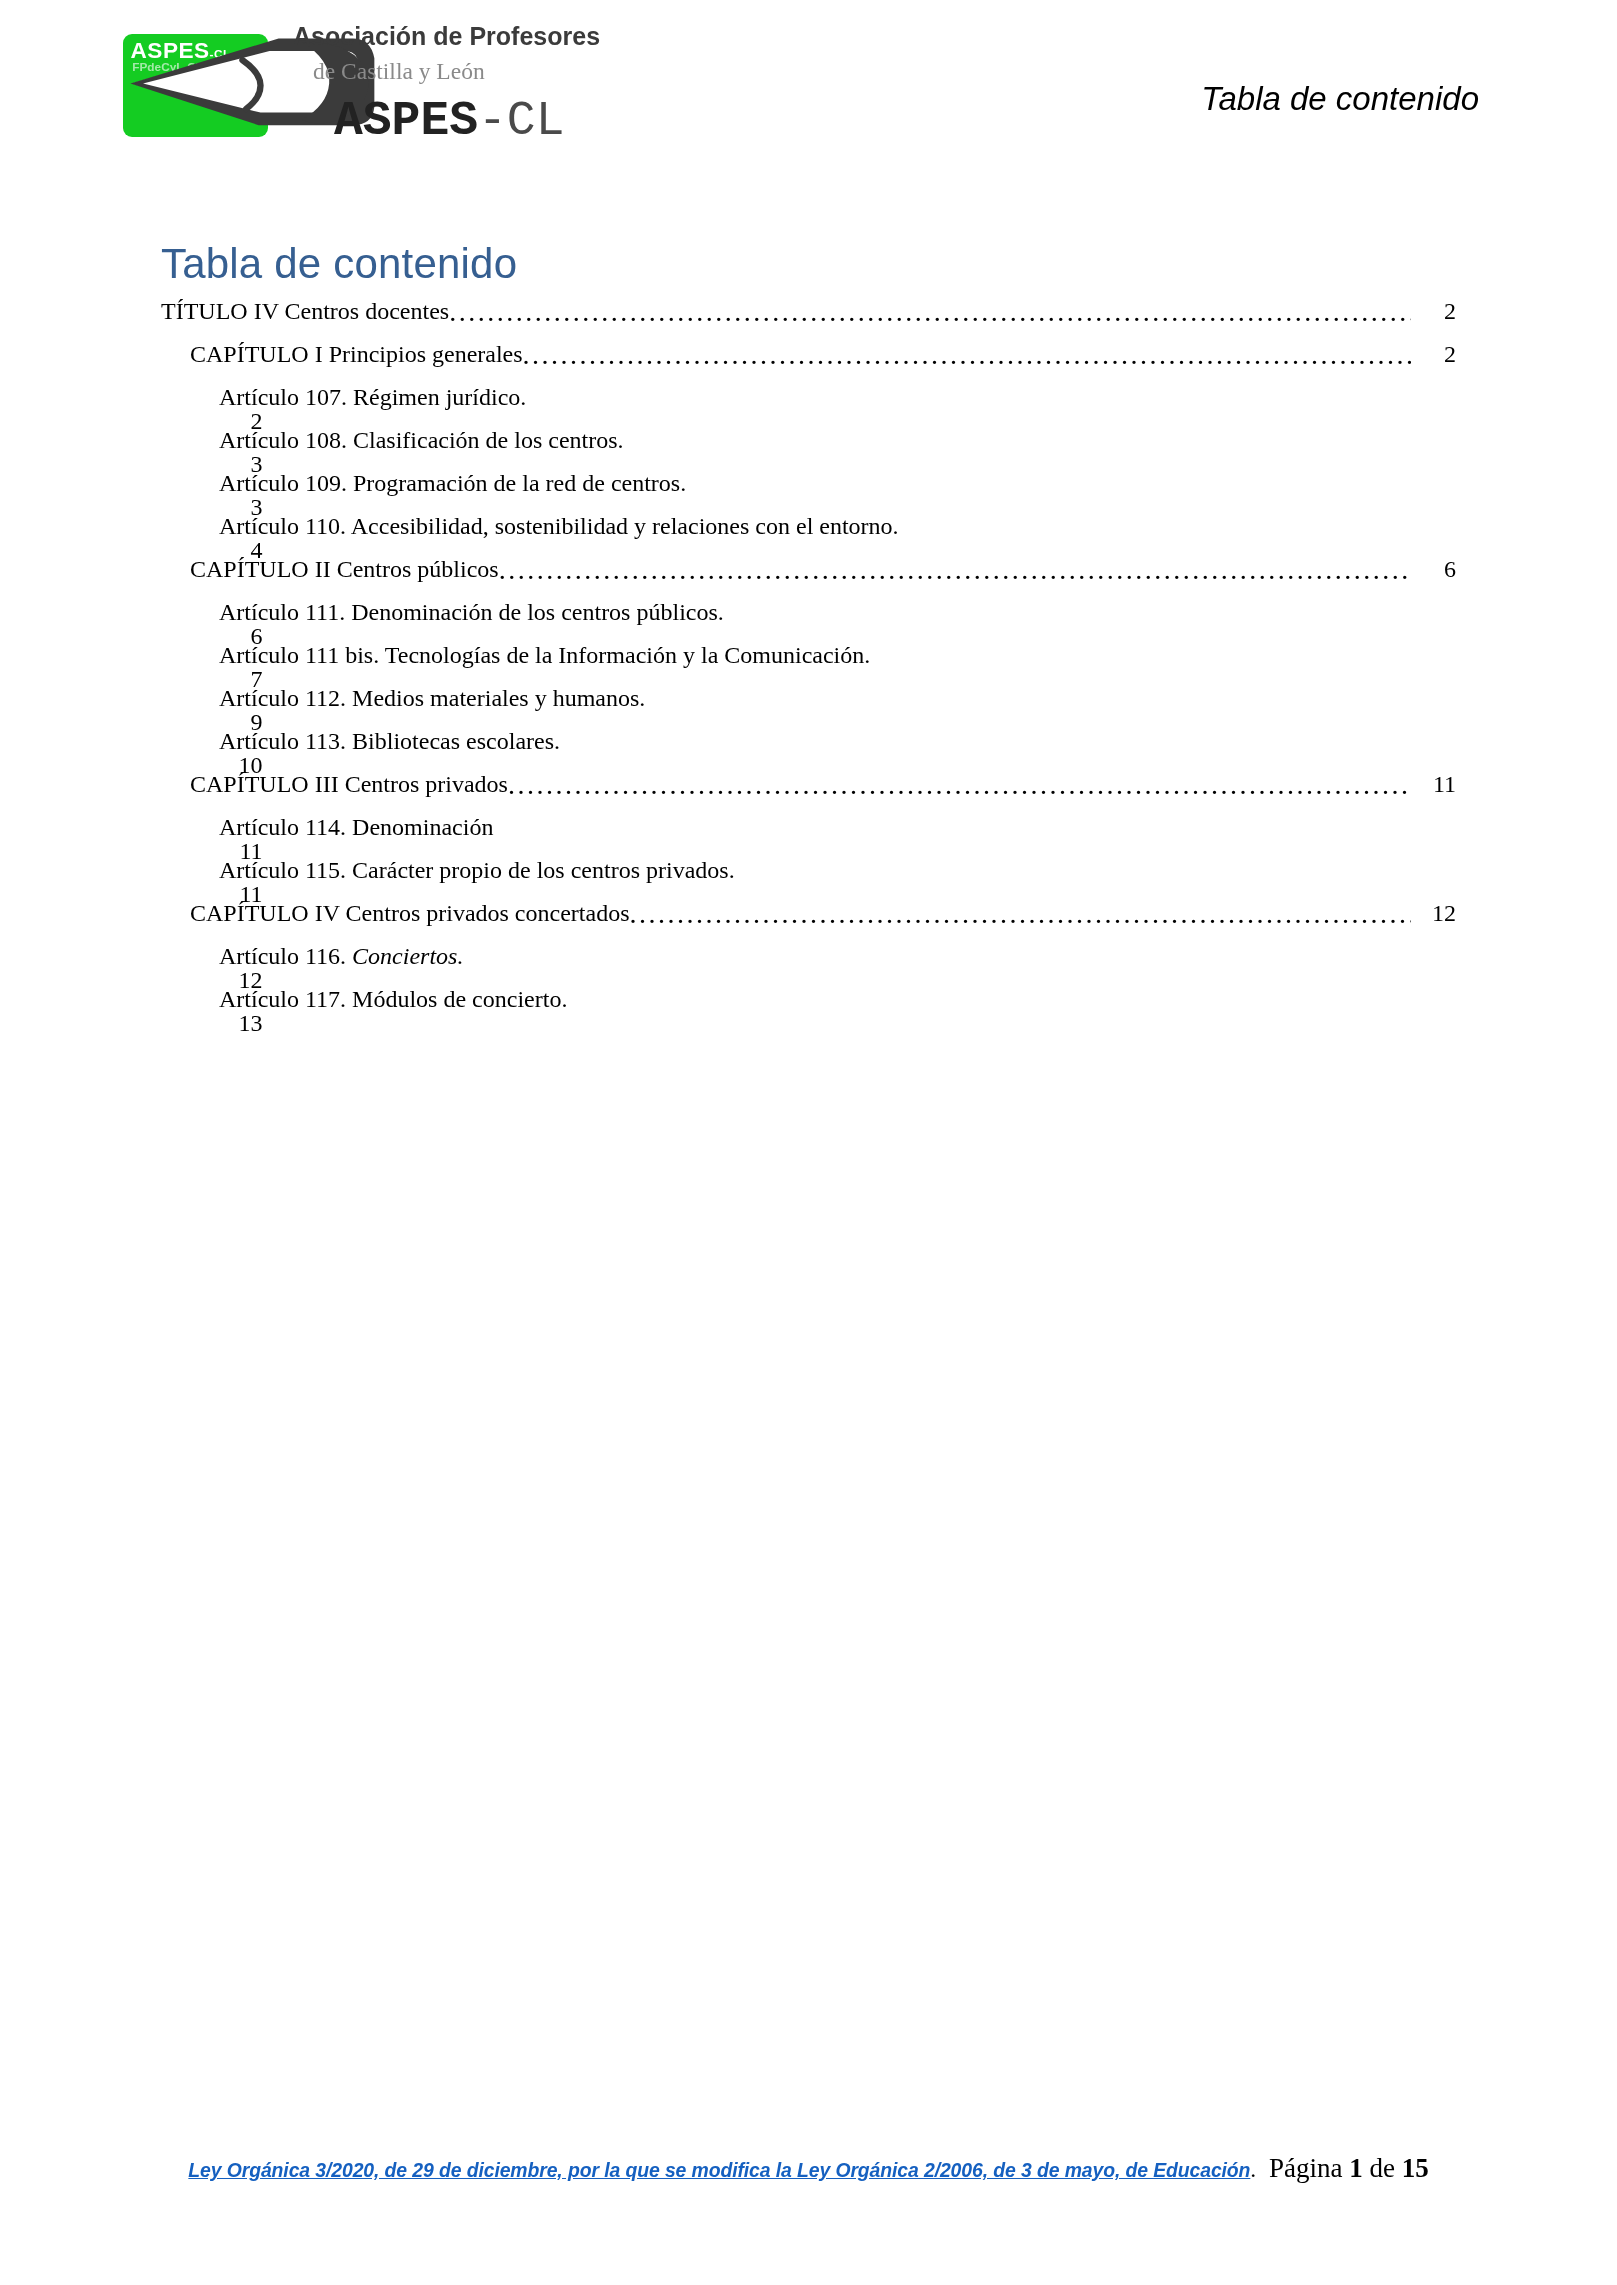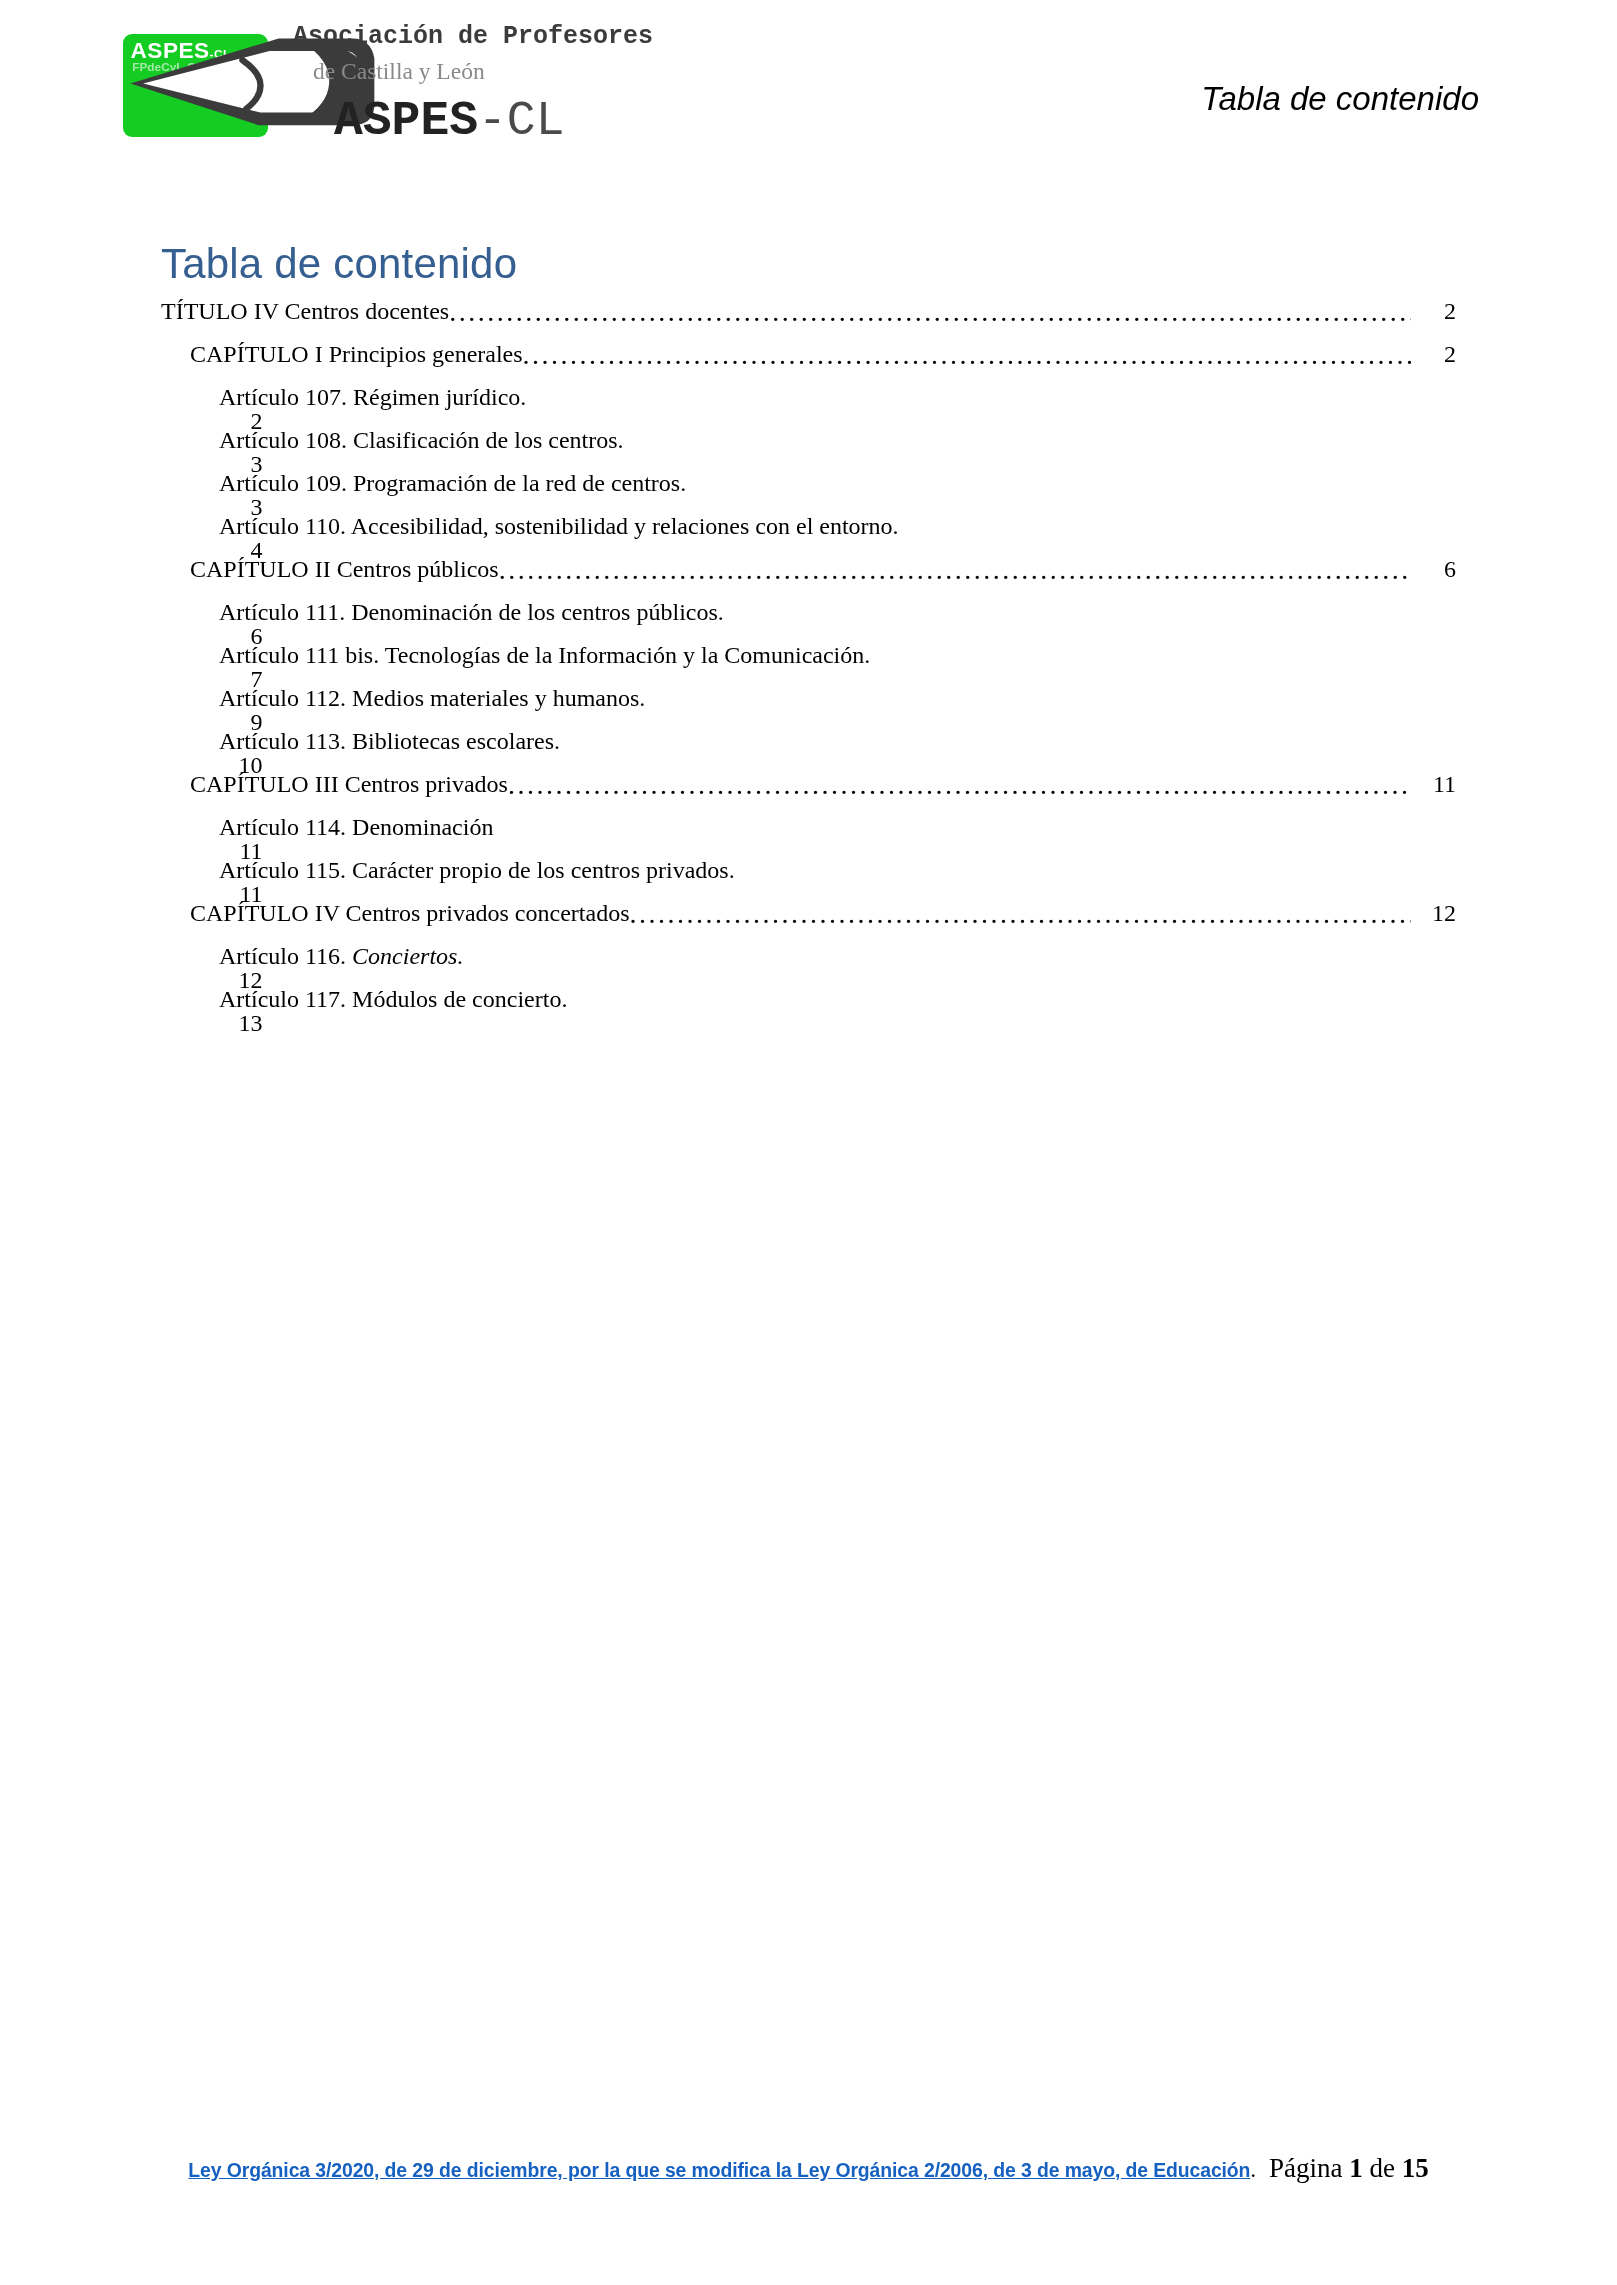--- a/index.html
+++ b/index.html
@@ -97,21 +97,21 @@
     position: absolute;
     left: 177px;
     top: 0;
     width: 280px;
     height: 134px;
   }
   .logo-line1 {
     position: absolute;
     left: 0;
     top: 5.4px;
-    font-family: Liberation Mono, monospace;
+    font-family: Liberation Sans, sans-serif;
     font-size: 25px;
     font-weight: bold;
     color: #3b3b3b;
     white-space: nowrap;
   }
   .logo-line2 {
     position: absolute;
     left: 20px;
     top: 42px;
     font-family: Liberation Serif, serif;
@@ -213,20 +213,21 @@
     bottom: 101px;
     width: 1617px;
     text-align: center;
   }
   .footer-inner {
     display: inline-block;
     white-space: nowrap;
   }
   .footer-link {
     font-family: "Liberation Sans", sans-serif;
+    font-style: italic;
     font-weight: bold;
     font-size: 19.4px;
     color: #1560c0;
     text-decoration: underline;
     letter-spacing: -0.1px;
   }
   .footer-dot {
     font-family: "Liberation Serif", serif;
     font-size: 23.5px;
     color: #000;

